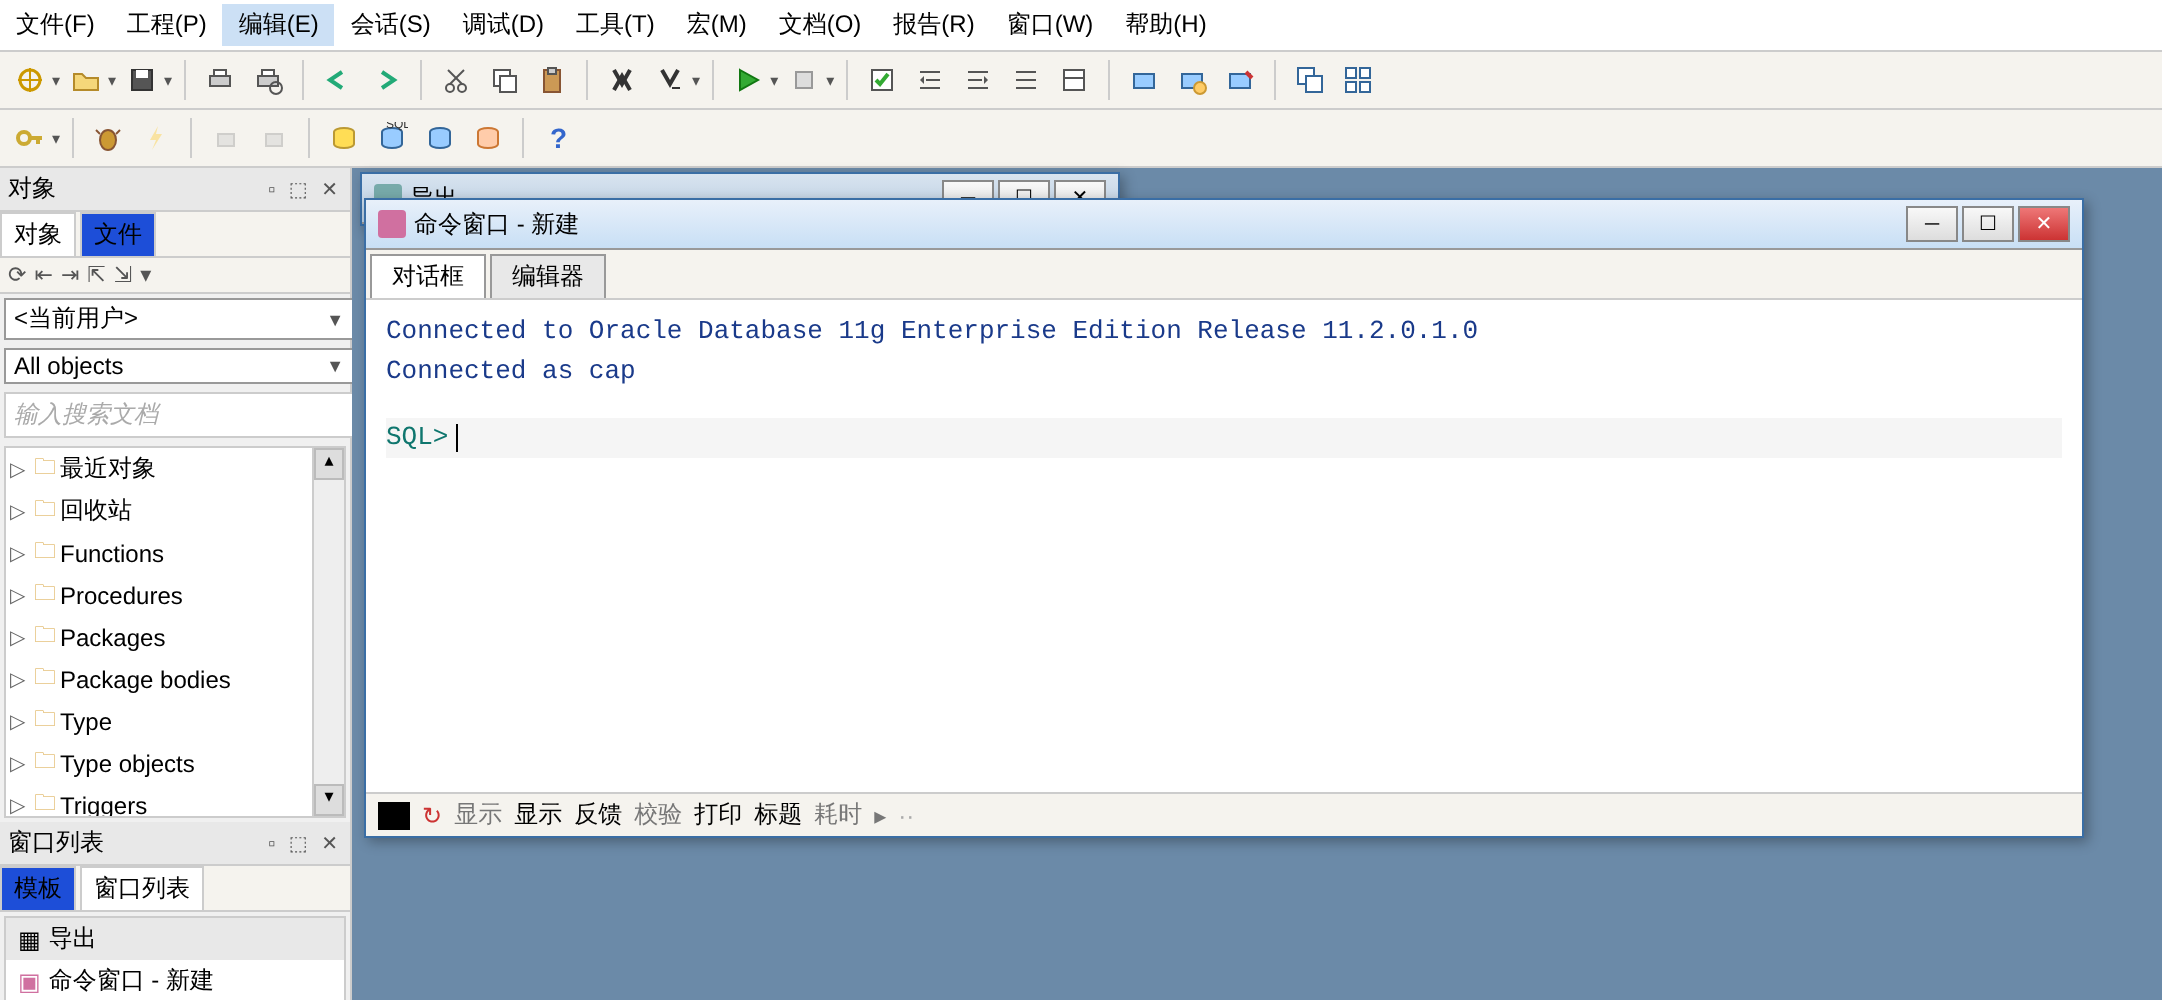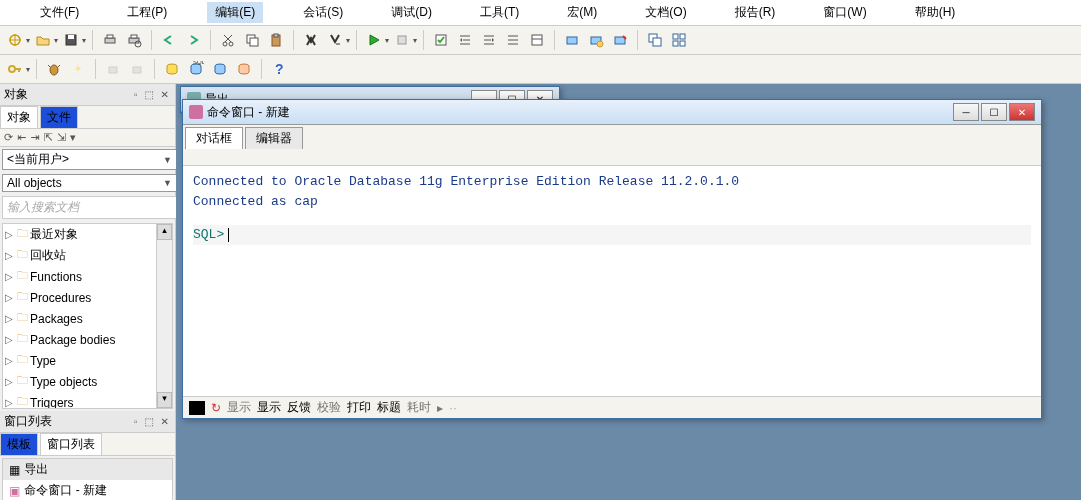--- a/index.html
+++ b/index.html
@@ -1,18 +1,18 @@
 <!DOCTYPE html>
 <html><head>
 <meta charset="utf-8">
 <style>
 * { box-sizing: border-box; margin: 0; padding: 0; }
 body { font-family: "SimSun", "宋体", Arial, sans-serif; font-size: 12px; background: #f0f0f0; overflow: hidden; width: 1081px; height: 500px; }
 .menubar { background: #fff; padding: 2px 0; border-bottom: 1px solid #ccc; display: flex; }
-.menu-item { padding: 2px 8px; cursor: default; margin-left: 32px; }
+.menu-item { padding: 2px 8px; cursor: default; }
 .menu-item.hl { background: #cce0f5; text-align: center; }
 .toolbar { background: #f5f3ee; padding: 3px 4px; border-bottom: 1px solid #ccc; display: flex; align-items: center; gap: 2px; min-height: 28px; }
 .tb-btn { width: 22px; height: 22px; display: inline-flex; align-items: center; justify-content: center; cursor: default; }
 .tb-sep { width: 1px; height: 20px; background: #ccc; margin: 0 4px; }
 .tb-dd { font-size: 8px; color: #555; margin-left: -2px; }
 .main { display: flex; height: calc(100% - 80px); }
 .left-panel { width: 176px; display: flex; flex-direction: column; background: #f0f0f0; border-right: 1px solid #ccc; }
 .panel-title { background: #e8e8e8; padding: 2px 4px; display: flex; justify-content: space-between; align-items: center; border-bottom: 1px solid #ccc; }
 .pin-icons { font-size: 10px; letter-spacing: 2px; color: #555; }
 .tab-row { display: flex; background: #f5f3ee; border-bottom: 1px solid #ccc; }
@@ -32,21 +32,21 @@
 .content-area { flex: 1; background: #6b8aa8; position: relative; }
 .child-win { position: absolute; background: #fff; border: 1px solid #3a6ea5; box-shadow: 2px 2px 6px rgba(0,0,0,0.3); }
 .child-win.export { left: 4px; top: 2px; width: 380px; }
 .child-win.cmd { left: 6px; top: 15px; width: 860px; height: 320px; display:flex; flex-direction:column; }
 .title-bar { background: linear-gradient(#e8f0fa, #c8dff5); padding: 3px 6px; display: flex; justify-content: space-between; align-items: center; border-bottom: 1px solid #999; }
 .title-left { display: flex; align-items: center; gap: 4px; }
 .title-icon { width: 14px; height: 14px; background: #d070a0; border-radius: 2px; }
 .win-btns { display: flex; gap: 2px; }
 .wbtn { width: 26px; height: 18px; border: 1px solid #888; background: linear-gradient(#f8f8f8,#ddd); font-size: 10px; display: flex; align-items: center; justify-content: center; cursor: default; }
 .wbtn.close { background: linear-gradient(#e77,#c33); color: #fff; }
-.cmd-tabs { display: flex; background: #f5f3ee; padding: 2px 2px 16px; border-bottom: 1px solid #ccc; }
+.cmd-tabs { display: flex; background: #f5f3ee; padding: 2px 2px 0; border-bottom: 1px solid #ccc; }
 .cmd-tab { padding: 2px 10px; border: 1px solid #999; border-bottom: none; margin-right: 2px; background: #fff; cursor: default; }
 .cmd-tab.inactive { background: #e8e8e8; }
 .cmd-body { flex: 1; padding: 6px 10px; font-family: "Courier New", monospace; font-size: 13px; color: #1a3a8a; background: #fff; overflow: auto; line-height: 1.5; }
 .cmd-body .black { color: #0f766e; }
 .cmd-prompt-line { display: flex; align-items: center; background: #f5f5f5; }
 .cursor { display: inline-block; width: 1px; height: 14px; background: #000; margin-left: 4px; vertical-align: middle; }
 .cmd-status { border-top: 1px solid #ccc; padding: 2px 6px; display: flex; align-items: center; gap: 6px; font-size: 12px; color: #777; background:#f5f3ee; }
 .cmd-status .blk { width: 16px; height: 14px; background: #000; }
 .cmd-status .on { color: #000; }
 .scrollbar-v { position: absolute; right: 0; top: 0; bottom: 0; width: 16px; background: #eee; border-left:1px solid #ccc; }

